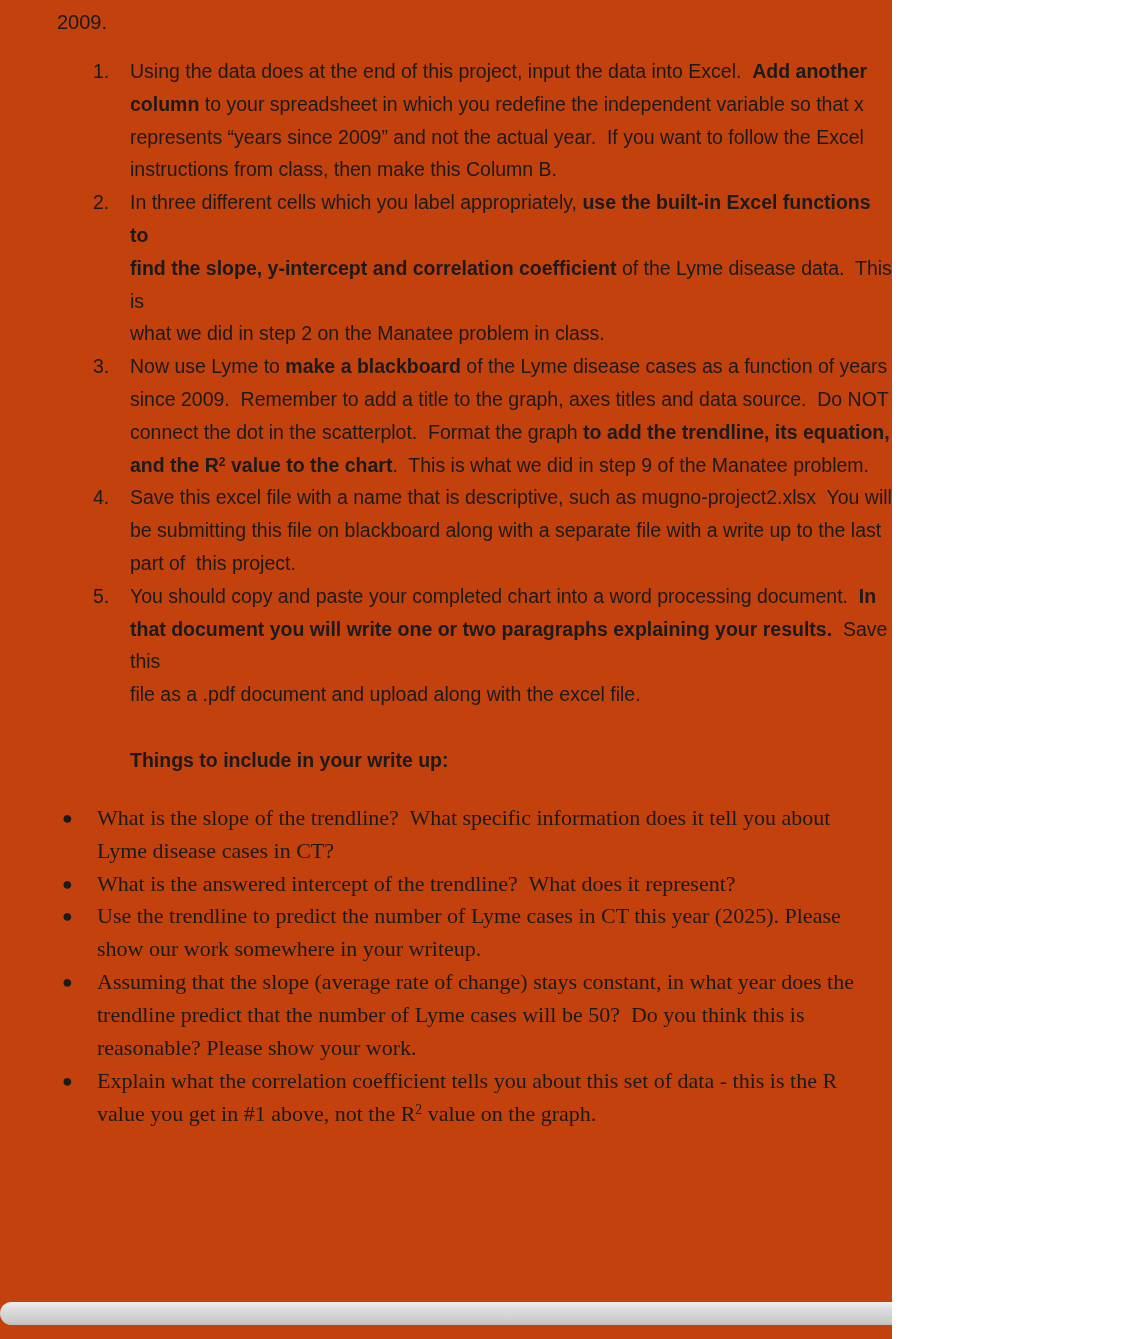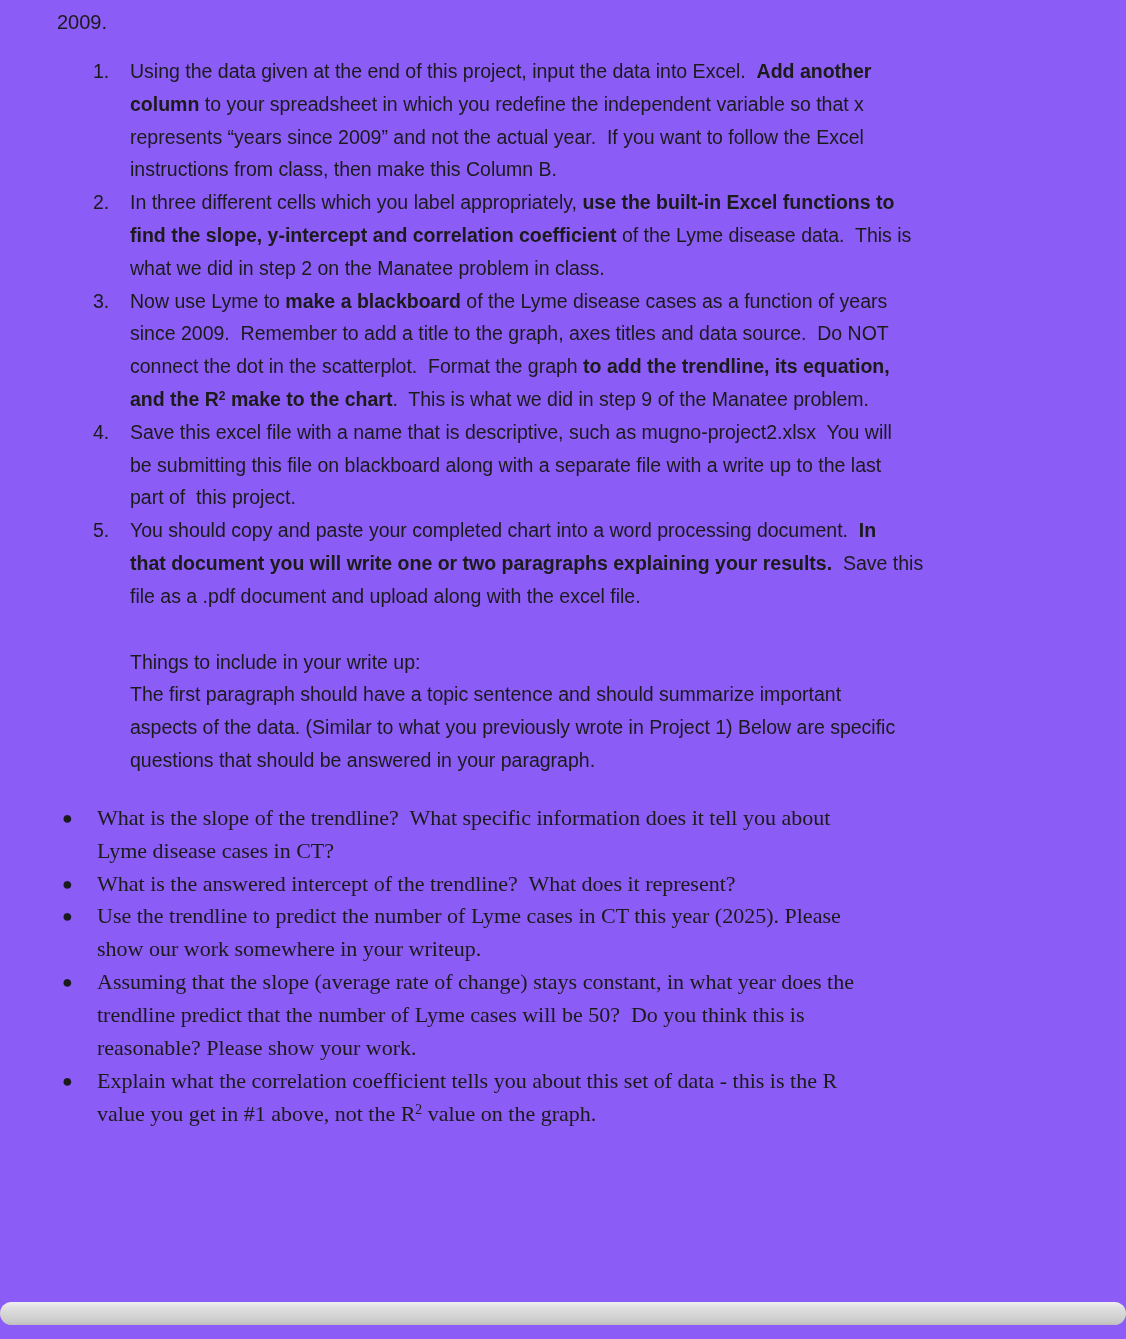--- a/index.html
+++ b/index.html
@@ -6,22 +6,22 @@
   html, body { margin: 0; padding: 0; }
   body {
     width: 1126px; height: 1339px;
     background: #ffffff;
     font-family: "Liberation Sans", sans-serif;
     color: #1b1b1b;
     -webkit-font-smoothing: antialiased;
   }
   .page {
     position: relative;
-    width: 1126px; height: 1339px;
-    background: #8b5cf6;
+    width: 892px; height: 1339px;
+    background: #c2410c;
     overflow: hidden;
   }
   .doc { padding: 6px 0 0 57px; }
 
   .intro {
     margin: 0;
     font-size: 20px;
     line-height: 33px;
     white-space: pre-wrap;
   }
@@ -43,21 +43,21 @@
     vertical-align: baseline;
     position: relative;
     top: -0.5em;
     line-height: 0;
   }
 
   .writeup-heading {
     margin: 33px 0 0 73px;
     font-size: 19.5px;
     line-height: 32.8px;
-    font-weight: normal;
+    font-weight: bold;
     white-space: pre-wrap;
   }
   .writeup-body {
     margin: 0 0 0 73px;
     font-size: 19.5px;
     line-height: 32.8px;
     white-space: pre-wrap;
     max-width: 985px;
   }
 
@@ -90,61 +90,58 @@
 <body>
 
 <div class="page">
   <div class="doc">
 
     <p class="intro">2009.</p>
 
     <ol class="numlist">
   <li class="num-item">
     <span class="num">1.</span>
-    <span class="num-text"><span>Using the data given at the end of this project, input the data into Excel.  </span><span class="b">Add another
+    <span class="num-text"><span>Using the data does at the end of this project, input the data into Excel.  </span><span class="b">Add another
 column</span><span> to your spreadsheet in which you redefine the independent variable so that x
 represents “years since 2009” and not the actual year.  If you want to follow the Excel
 instructions from class, then make this Column B.</span></span>
   </li>
 
   <li class="num-item">
     <span class="num">2.</span>
     <span class="num-text"><span>In three different cells which you label appropriately, </span><span class="b">use the built-in Excel functions to
 find the slope, y-intercept and correlation coefficient</span><span> of the Lyme disease data.  This is
 what we did in step 2 on the Manatee problem in class.</span></span>
   </li>
 
   <li class="num-item">
     <span class="num">3.</span>
     <span class="num-text"><span>Now use Lyme to </span><span class="b">make a blackboard</span><span> of the Lyme disease cases as a function of years
 since 2009.  Remember to add a title to the graph, axes titles and data source.  Do NOT
 connect the dot in the scatterplot.  Format the graph </span><span class="b">to add the trendline, its equation,
-and the R</span><sup class="b">2</sup><span class="b"> make to the chart</span><span>.  This is what we did in step 9 of the Manatee problem.</span></span>
+and the R</span><sup class="b">2</sup><span class="b"> value to the chart</span><span>.  This is what we did in step 9 of the Manatee problem.</span></span>
   </li>
 
   <li class="num-item">
     <span class="num">4.</span>
     <span class="num-text"><span>Save this excel file with a name that is descriptive, such as mugno-project2.xlsx  You will
 be submitting this file on blackboard along with a separate file with a write up to the last
 part of  this project.</span></span>
   </li>
 
   <li class="num-item">
     <span class="num">5.</span>
     <span class="num-text"><span>You should copy and paste your completed chart into a word processing document.  </span><span class="b">In
 that document you will write one or two paragraphs explaining your results.</span><span>  Save this
 file as a .pdf document and upload along with the excel file.</span></span>
   </li>
 </ol>
 
     <h3 class="writeup-heading">Things to include in your write up:</h3>
 
-    <p class="writeup-body">The first paragraph should have a topic sentence and should summarize important
-aspects of the data. (Similar to what you previously wrote in Project 1) Below are specific
-questions that should be answered in your paragraph.</p>
 
     <ul class="bulletlist">
   <li class="bullet-item">
     <span class="bullet-marker">●</span>
     <span class="bullet-text"><span>What is the slope of the trendline?  What specific information does it tell you about
 Lyme disease cases in CT?</span></span>
   </li>
 
   <li class="bullet-item">
     <span class="bullet-marker">●</span>

